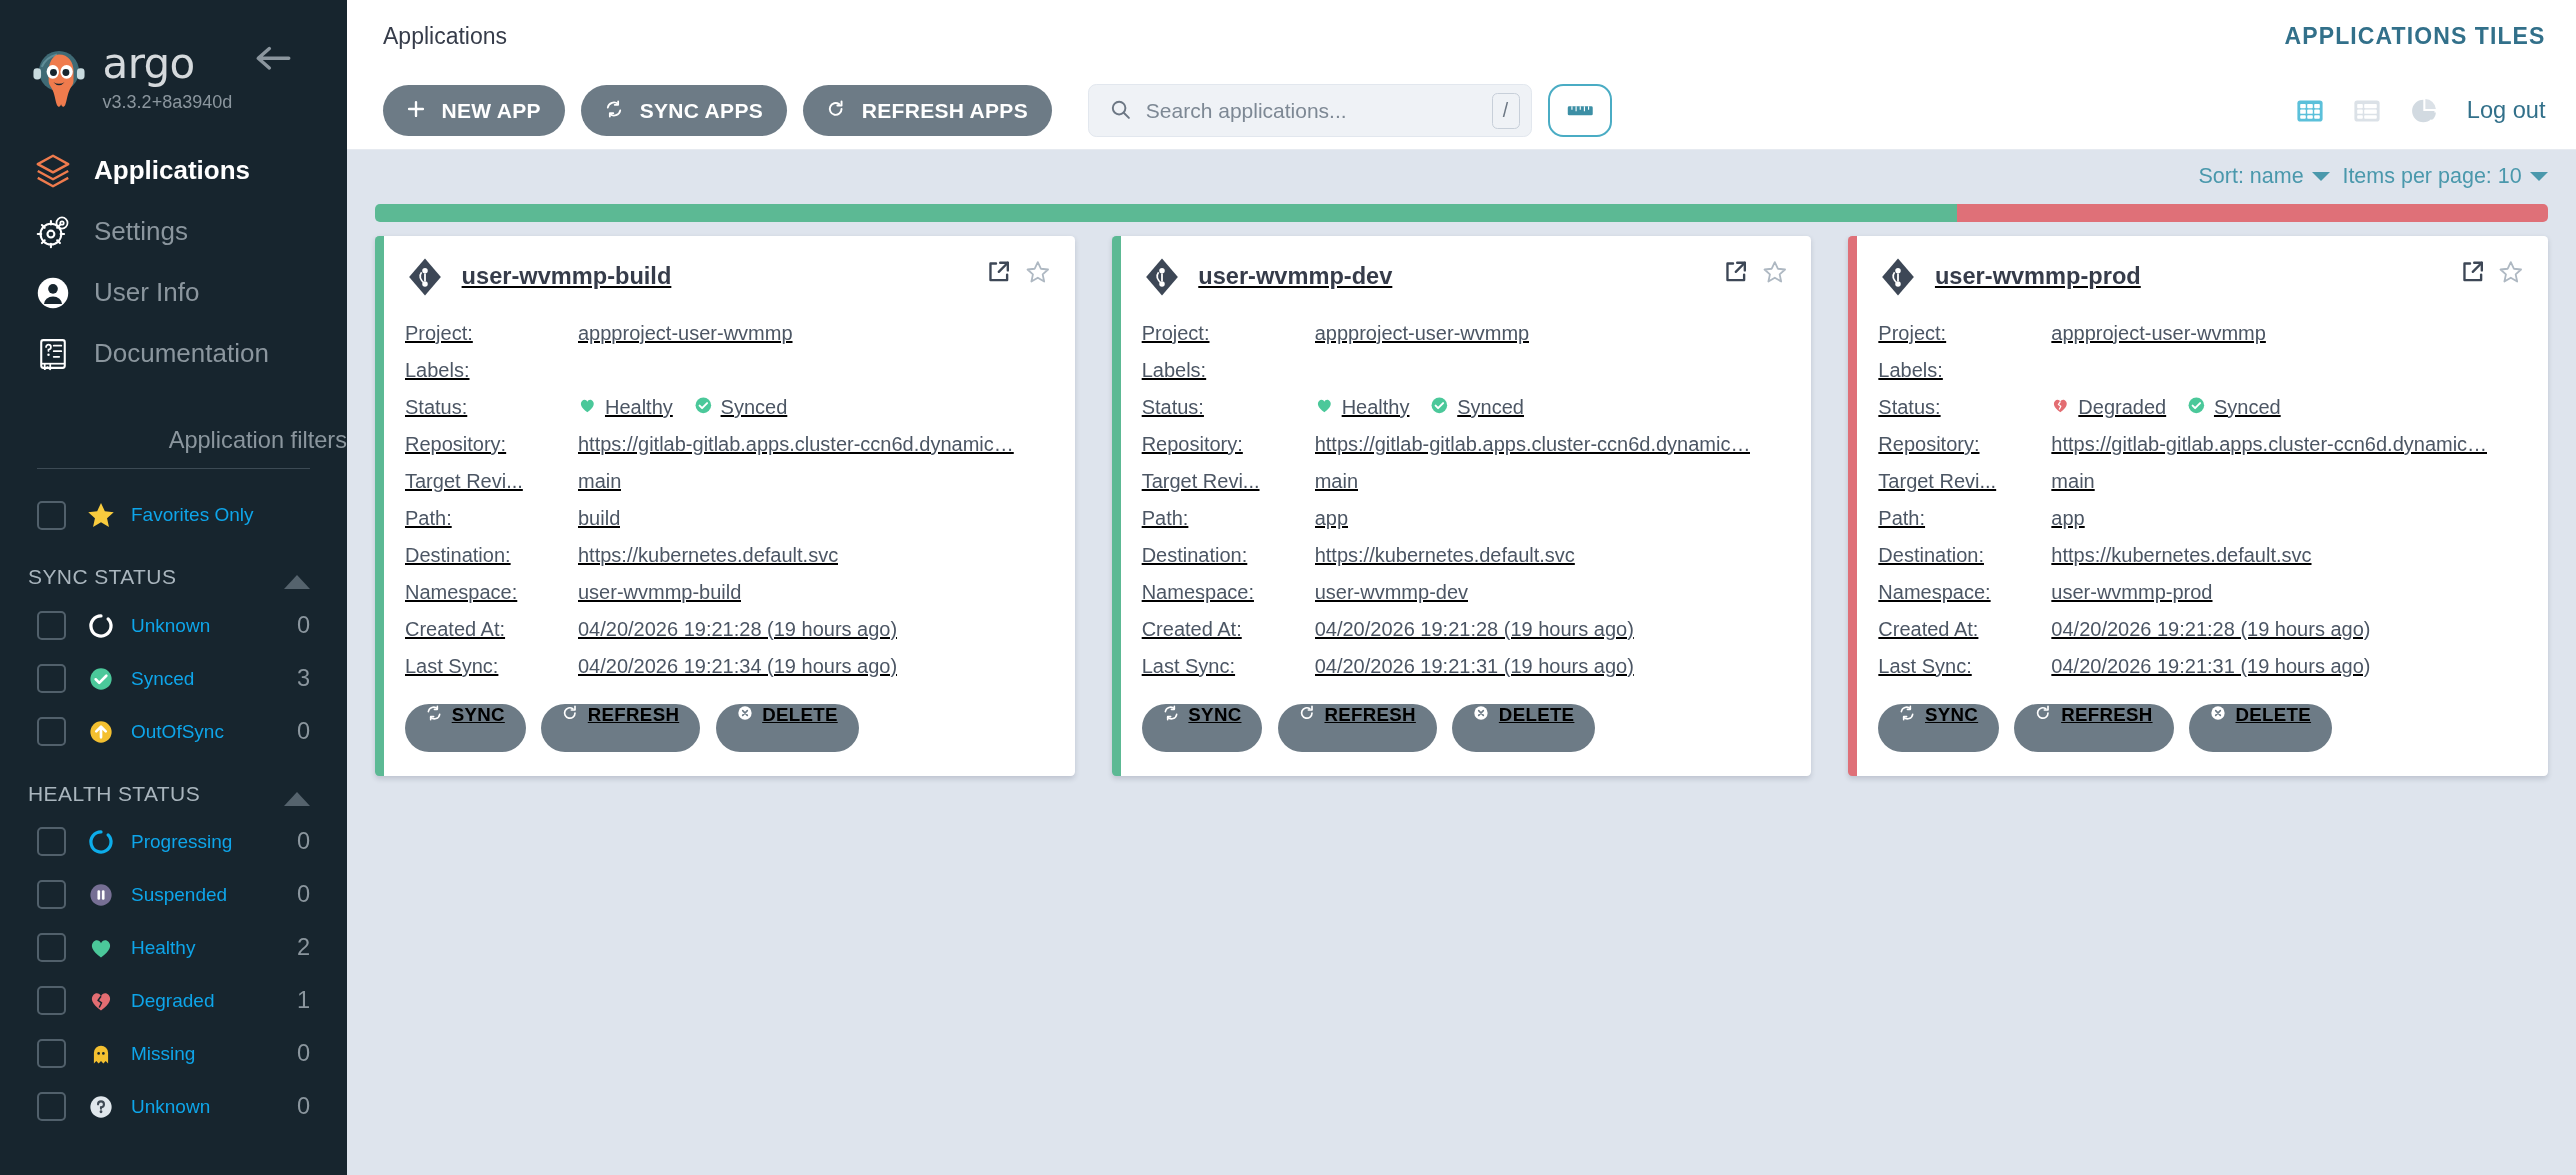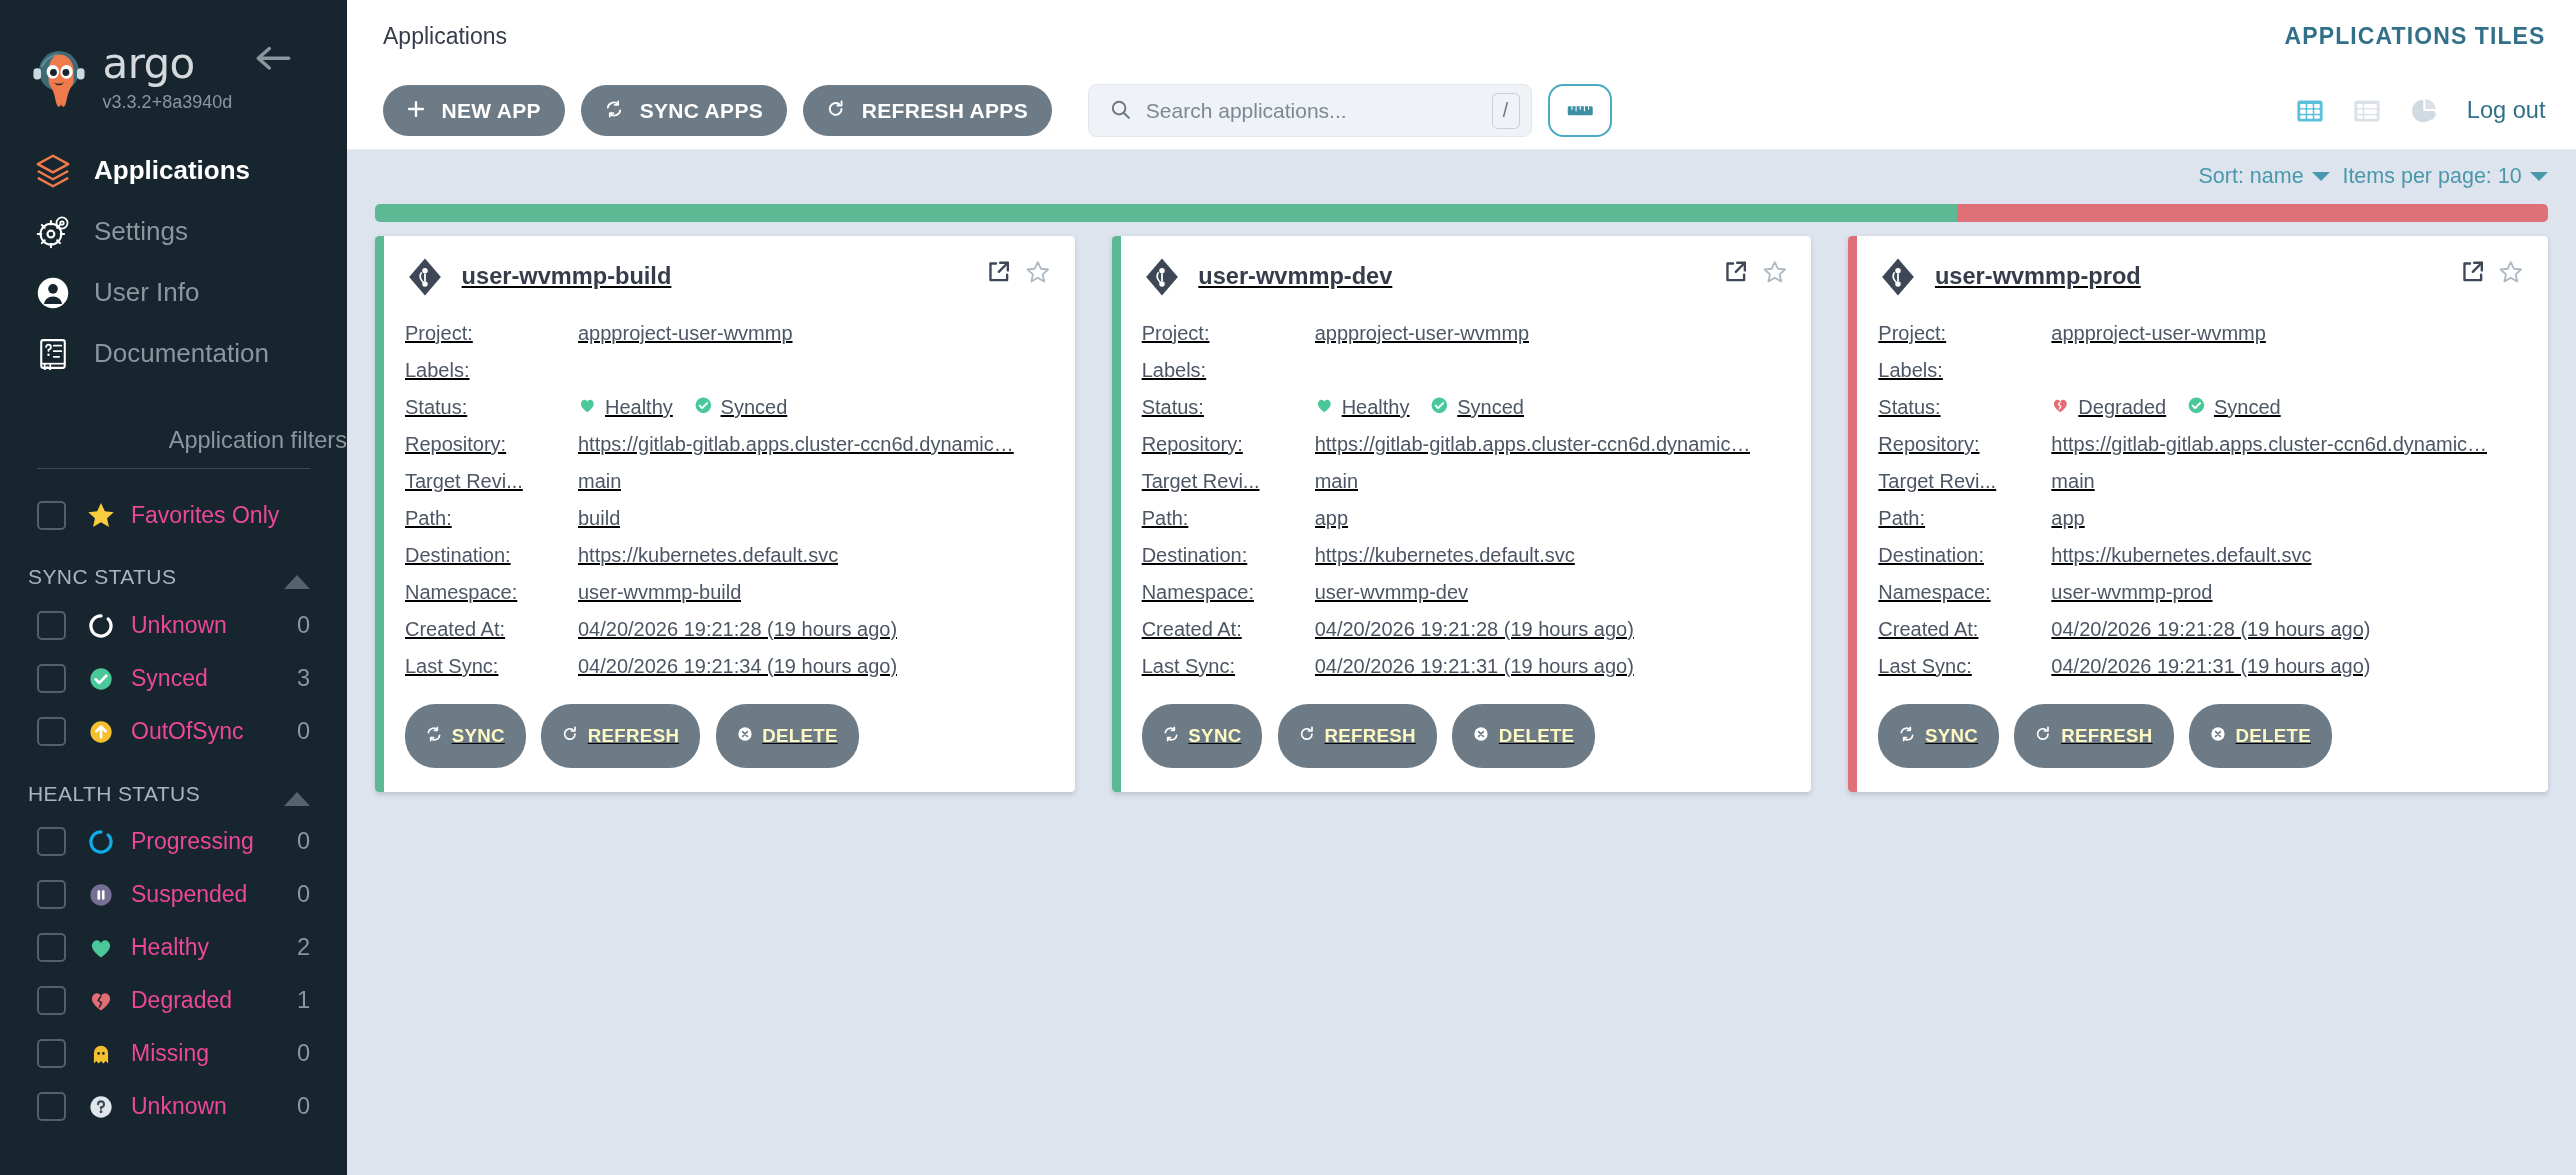--- a/index.html
+++ b/index.html
@@ -46,21 +46,21 @@
 
   .filter-row {
     display: flex; align-items: center;
     height: 53px; padding-left: 37px; cursor: pointer;
   }
   .cbox {
     width: 29px; height: 29px; flex: 0 0 29px;
     border: 2.1px solid #51606b; border-radius: 4.9px; background: transparent;
   }
   .filter-ico { width: 33px; flex: 0 0 33px; margin-left: 18px; display: flex; align-items: center; justify-content: center; }
-  .filter-label { margin-left: 14px; font-size: 23px; color: #ec4899; flex: 1; }
+  .filter-label { margin-left: 14px; font-size: 19px; color: #0ea5e9; flex: 1; }
   .filter-count { font-size: 23.6px; color: #8b969e; padding-right: 37px; }
 
   .section-head {
     display: flex; align-items: flex-end; justify-content: space-between;
     padding: 23.6px 37px 9.7px 28px; cursor: pointer;
   }
   .section-head span { font-size: 21px; color: #a9b5bd; letter-spacing: 0.4px; }
   .caret-up {
     width: 0; height: 0;
     border-left: 13px solid transparent; border-right: 13px solid transparent;
@@ -153,23 +153,23 @@
   .ext-ico, .star-ico { cursor: pointer; }
 
   .frow { display: flex; align-items: center; height: 37px; font-size: 20px; }
   .fkey { width: 173px; flex: 0 0 173px; color: #4c5664; }
   .fval { color: #4c5664; white-space: nowrap; overflow: hidden; text-overflow: ellipsis; }
   .status-val { display: flex; align-items: center; gap: 8.3px; }
   .status-pair { display: inline-flex; align-items: center; gap: 8.3px; margin-right: 12.5px; }
 
   .card-btns { display: flex; gap: 15.3px; margin-top: 19.4px; }
   .card-btn {
-    display: inline-flex; align-items: center; gap: 9.7px;
-    background: #6d7b86; color: #fef9c3; border: none; border-radius: 30.5px;
-    height: 64px; padding: 0 21px; font-size: 18.7px; font-weight: 700;
+    display: inline-flex; align-items: flex-start; gap: 9.7px;
+    background: #6d7b86; color: #000000; border: none; border-radius: 30.5px;
+    height: 48px; padding: 0 21px; font-size: 18.7px; font-weight: 700;
     letter-spacing: 0.3px; cursor: pointer; font-family: "Liberation Sans", sans-serif;
   }
 </style>
 </head>
 <body>
 
 <div class="app">
 
   <aside class="sidebar">
 

